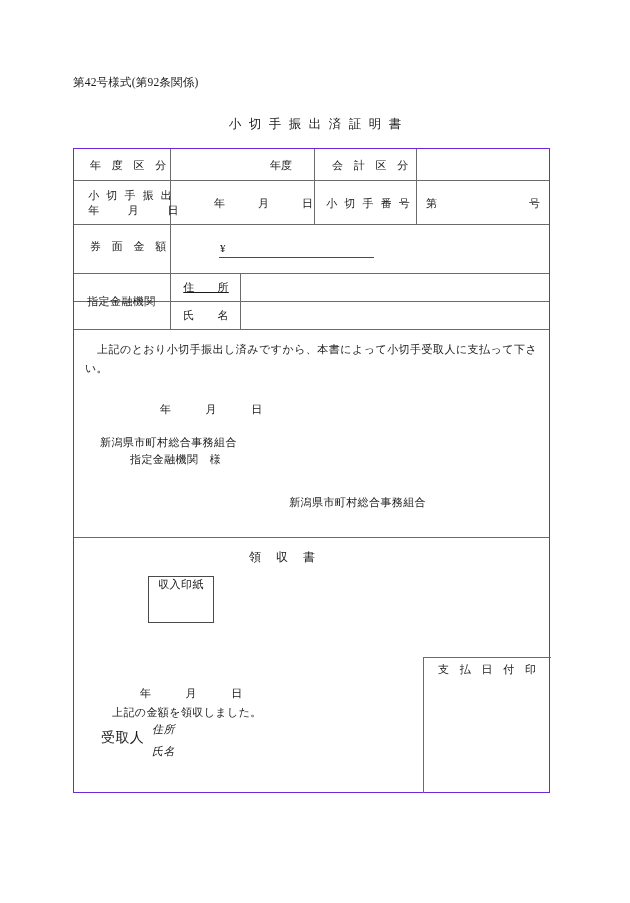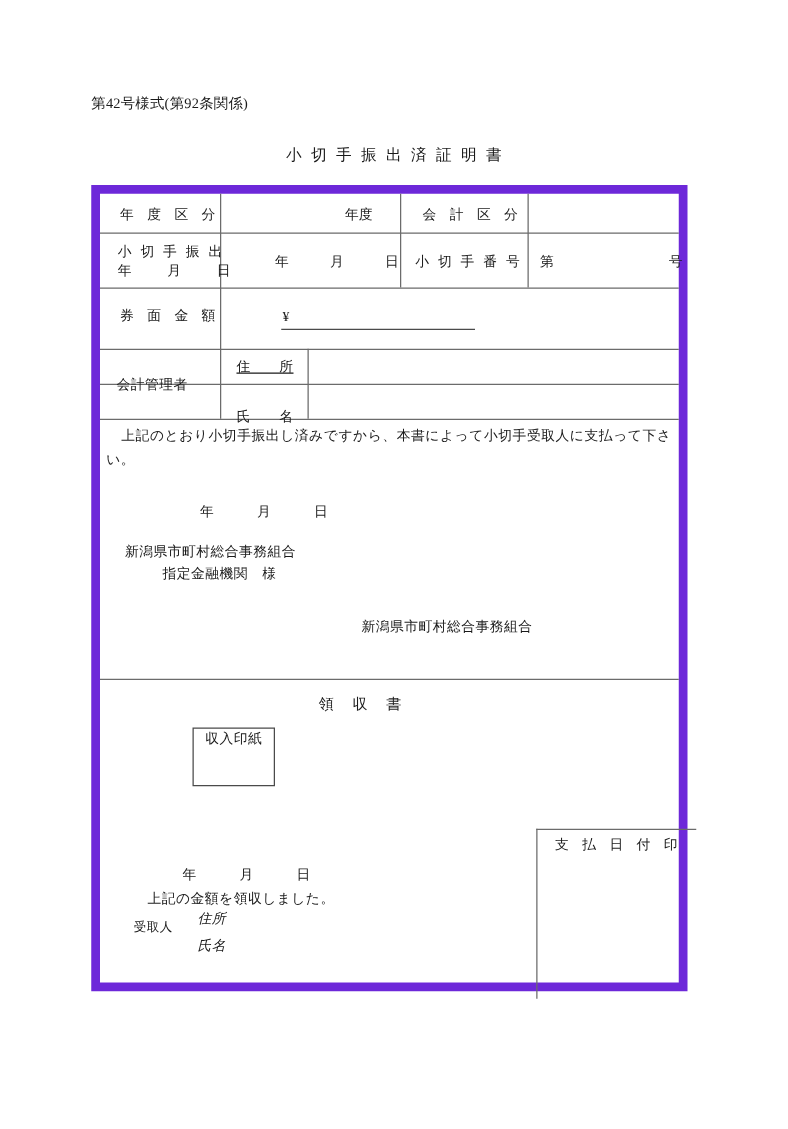--- a/index.html
+++ b/index.html
@@ -41,21 +41,21 @@
     white-space: nowrap;
   }
 
   
   .form-box {
     position: absolute;
     left: 73px;
     top: 148px;
     width: 477px;
     height: 645px;
-    border: 7px solid #6d28d9;
+    border: 1px solid #6d28d9;
     box-sizing: border-box;
   }
   .hline {
     position: absolute;
     left: 0;
     width: 100%;
     height: 0;
     border-top: 1px solid #6b6b6b;
   }
   .vline {
@@ -148,21 +148,21 @@
   }
   .receipt-note {
     position: absolute;
     font-size: 11px;
     letter-spacing: 0.4px;
     white-space: nowrap;
     margin-top: 48px;
   }
   .payee-label {
     position: absolute;
-    font-size: 10px;
+    font-size: 14px;
     letter-spacing: 0.4px;
     white-space: nowrap;
   }
   .payee-fields {
     position: absolute;
     font-size: 11px;
     line-height: 22px;
     letter-spacing: 0.4px;
     white-space: nowrap;
     font-style: italic;
@@ -220,24 +220,24 @@
     <div class="cell-label spread-2" style="left:12px; top:54px;">年　　月　　日</div>
     <div class="cell-text" style="left:140px; top:47px;">年　　　月　　　日</div>
     <div class="cell-label spread-2" style="left:250px; top:47px;">小 切 手 番 号</div>
     <div class="cell-text" style="left:352px; top:47px;">第</div>
     <div class="cell-text" style="left:455px; top:47px;">号</div>
 
     <div class="cell-label spread-4" style="left:12px; top:90px;">券 面 金 額</div>
     <div class="yen-mark" style="left:146px; top:93px;">¥</div>
     <div class="yen-underline" style="left:145px; top:108px; width:155px;"></div>
 
-    <div class="cell-label spread-0" style="left:10px; top:145px;">会計管理者</div>
+    <div class="cell-label spread-0" style="left:10px; top:145px;">指定金融機関</div>
     <div class="cell-label spread-0" style="left:106px; top:131px;text-decoration:underline;">住　　所</div>
     <div class="cell-text" style="left:176px; top:131px;"></div>
-    <div class="cell-label spread-0" style="left:106px; top:159px;margin-top:12px;">氏　　名</div>
+    <div class="cell-label spread-0" style="left:106px; top:159px;">氏　　名</div>
     <div class="cell-text" style="left:176px; top:159px;"></div>
 
     <div class="receipt-title" style="left:160px; top:400px;">領収書</div>
 
     <div class="stamp-box" style="left:74px; top:427px; width:66px; height:47px;">
       <span>収入印紙</span>
     </div>
 
     <div class="receipt-note" style="left:38px; top:508px;">上記の金額を領収しました。</div>
 

